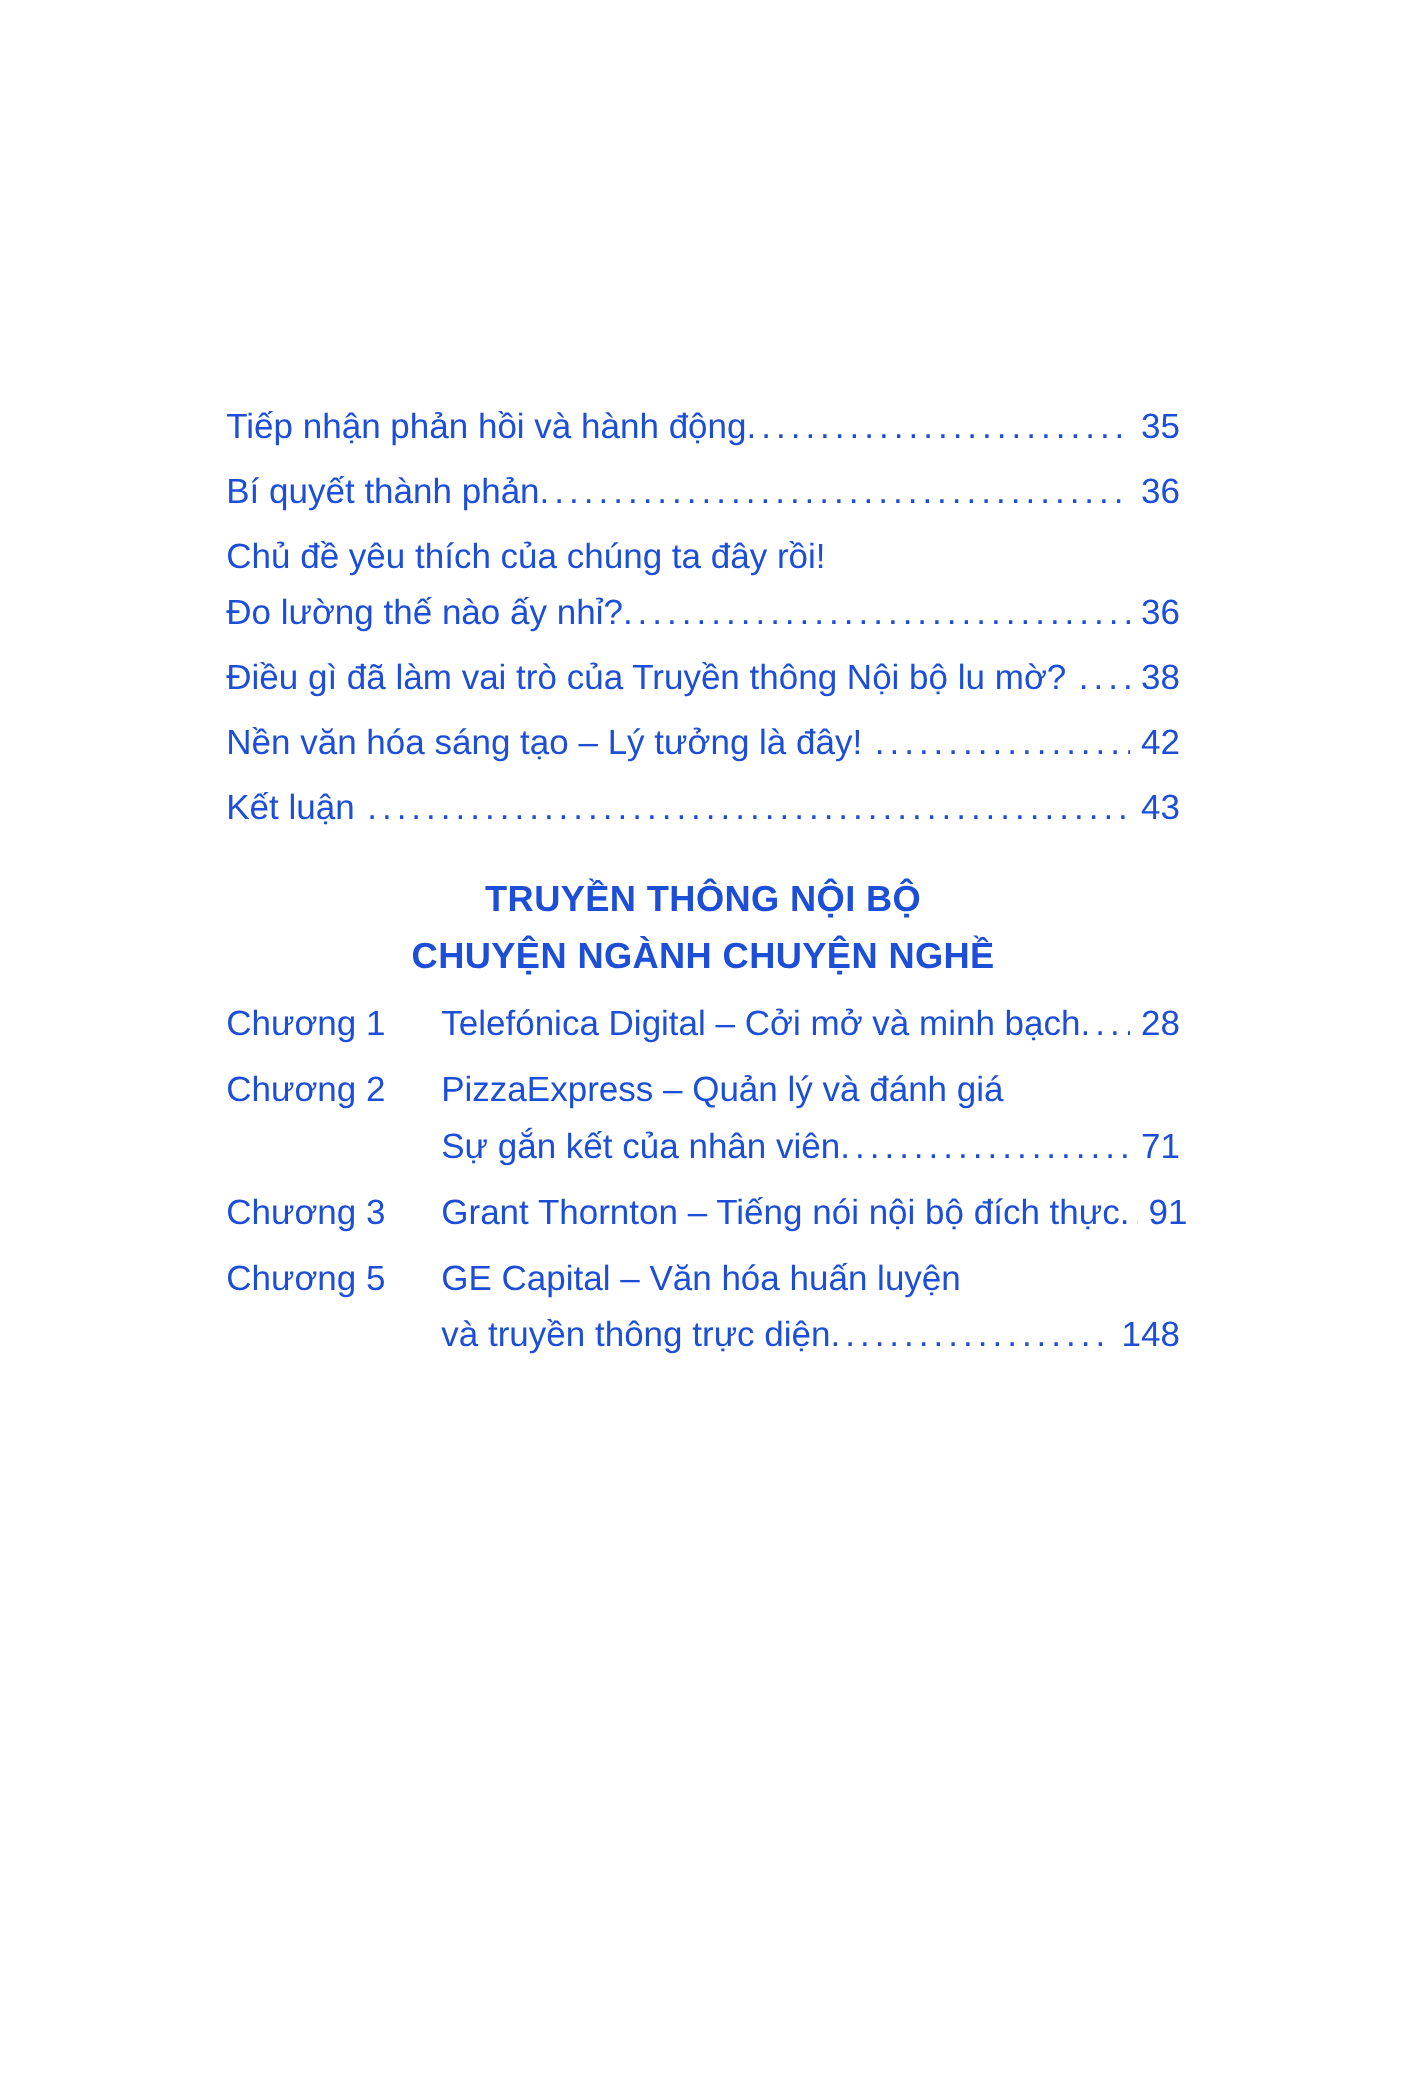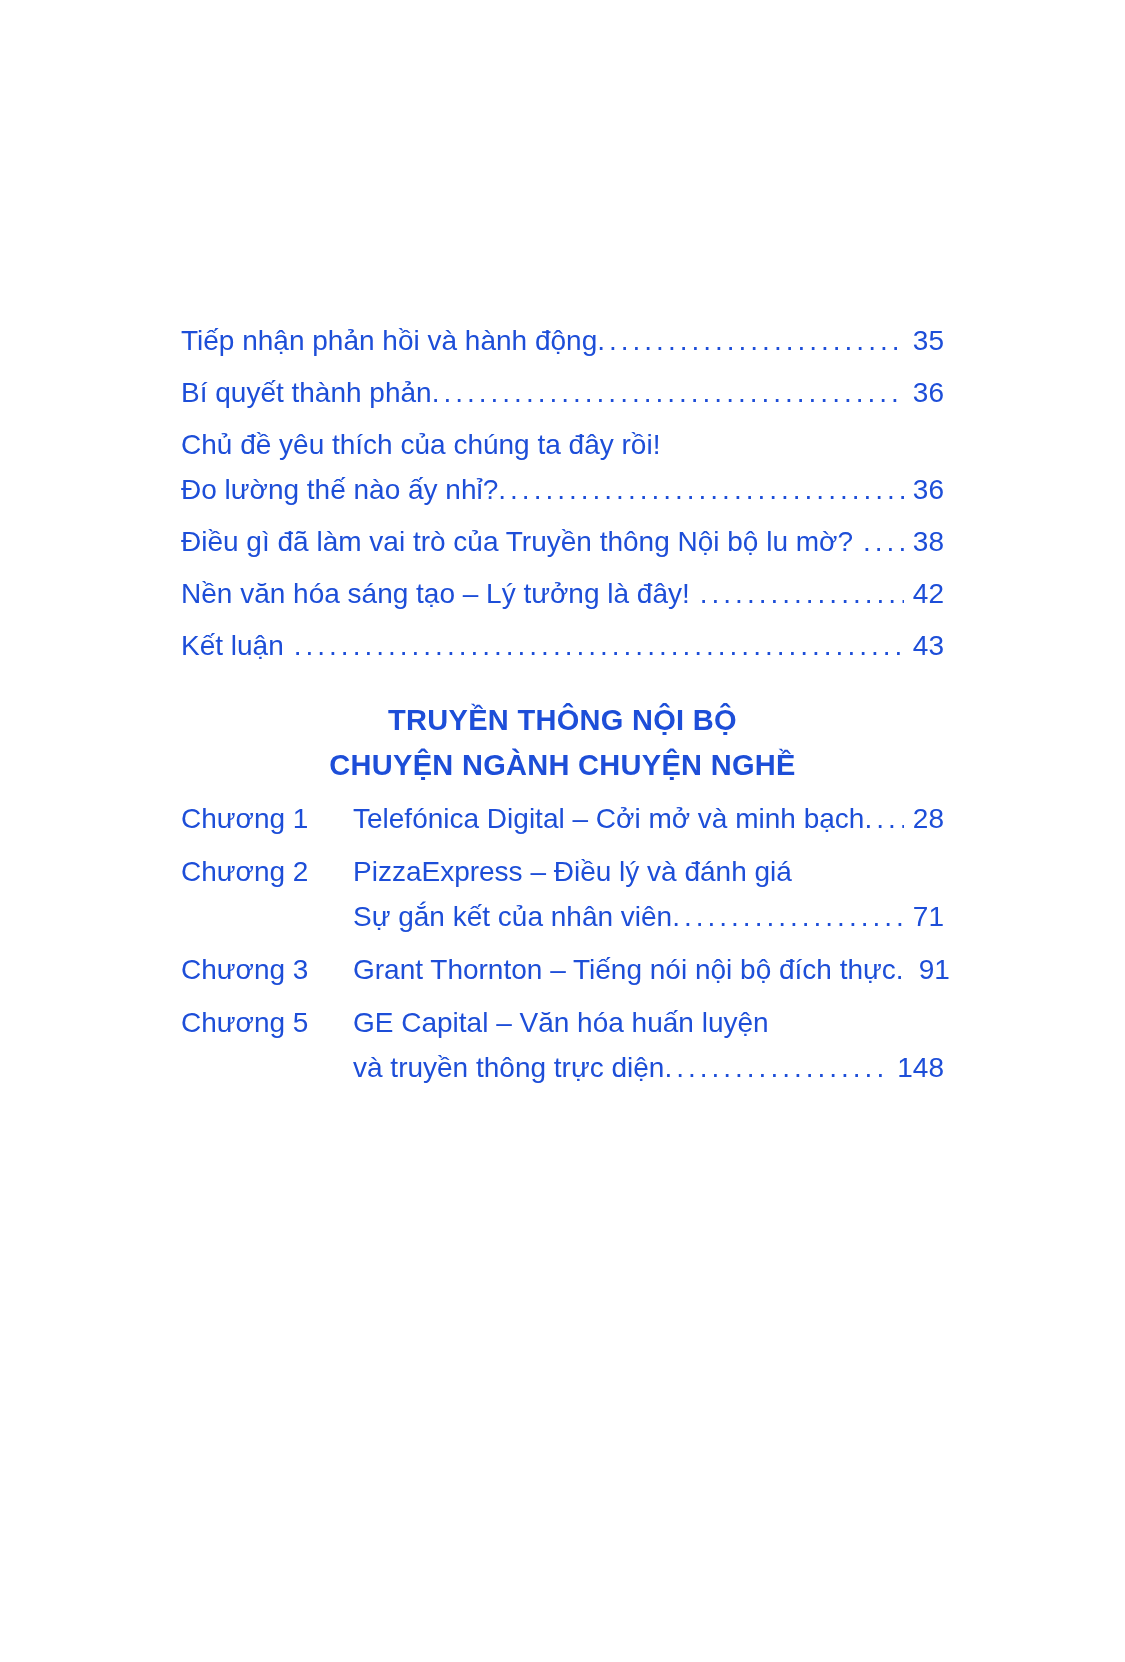--- a/index.html
+++ b/index.html
@@ -123,21 +123,21 @@
           <span class="dots"></span>
           <span class="num">28</span>
         </div>
       </div>
     </div>
 
     <div class="chapter">
       <div class="ch-label">Chương 2</div>
       <div class="ch-body">
         <div class="line">
-          <span class="txt">PizzaExpress – Điều lý và đánh giá</span>
+          <span class="txt">PizzaExpress – Quản lý và đánh giá</span>
         </div>
         <div class="line">
           <span class="txt">Sự gắn kết của nhân viên</span>
           <span class="dots"></span>
           <span class="num">71</span>
         </div>
       </div>
     </div>
 
     <div class="chapter">

